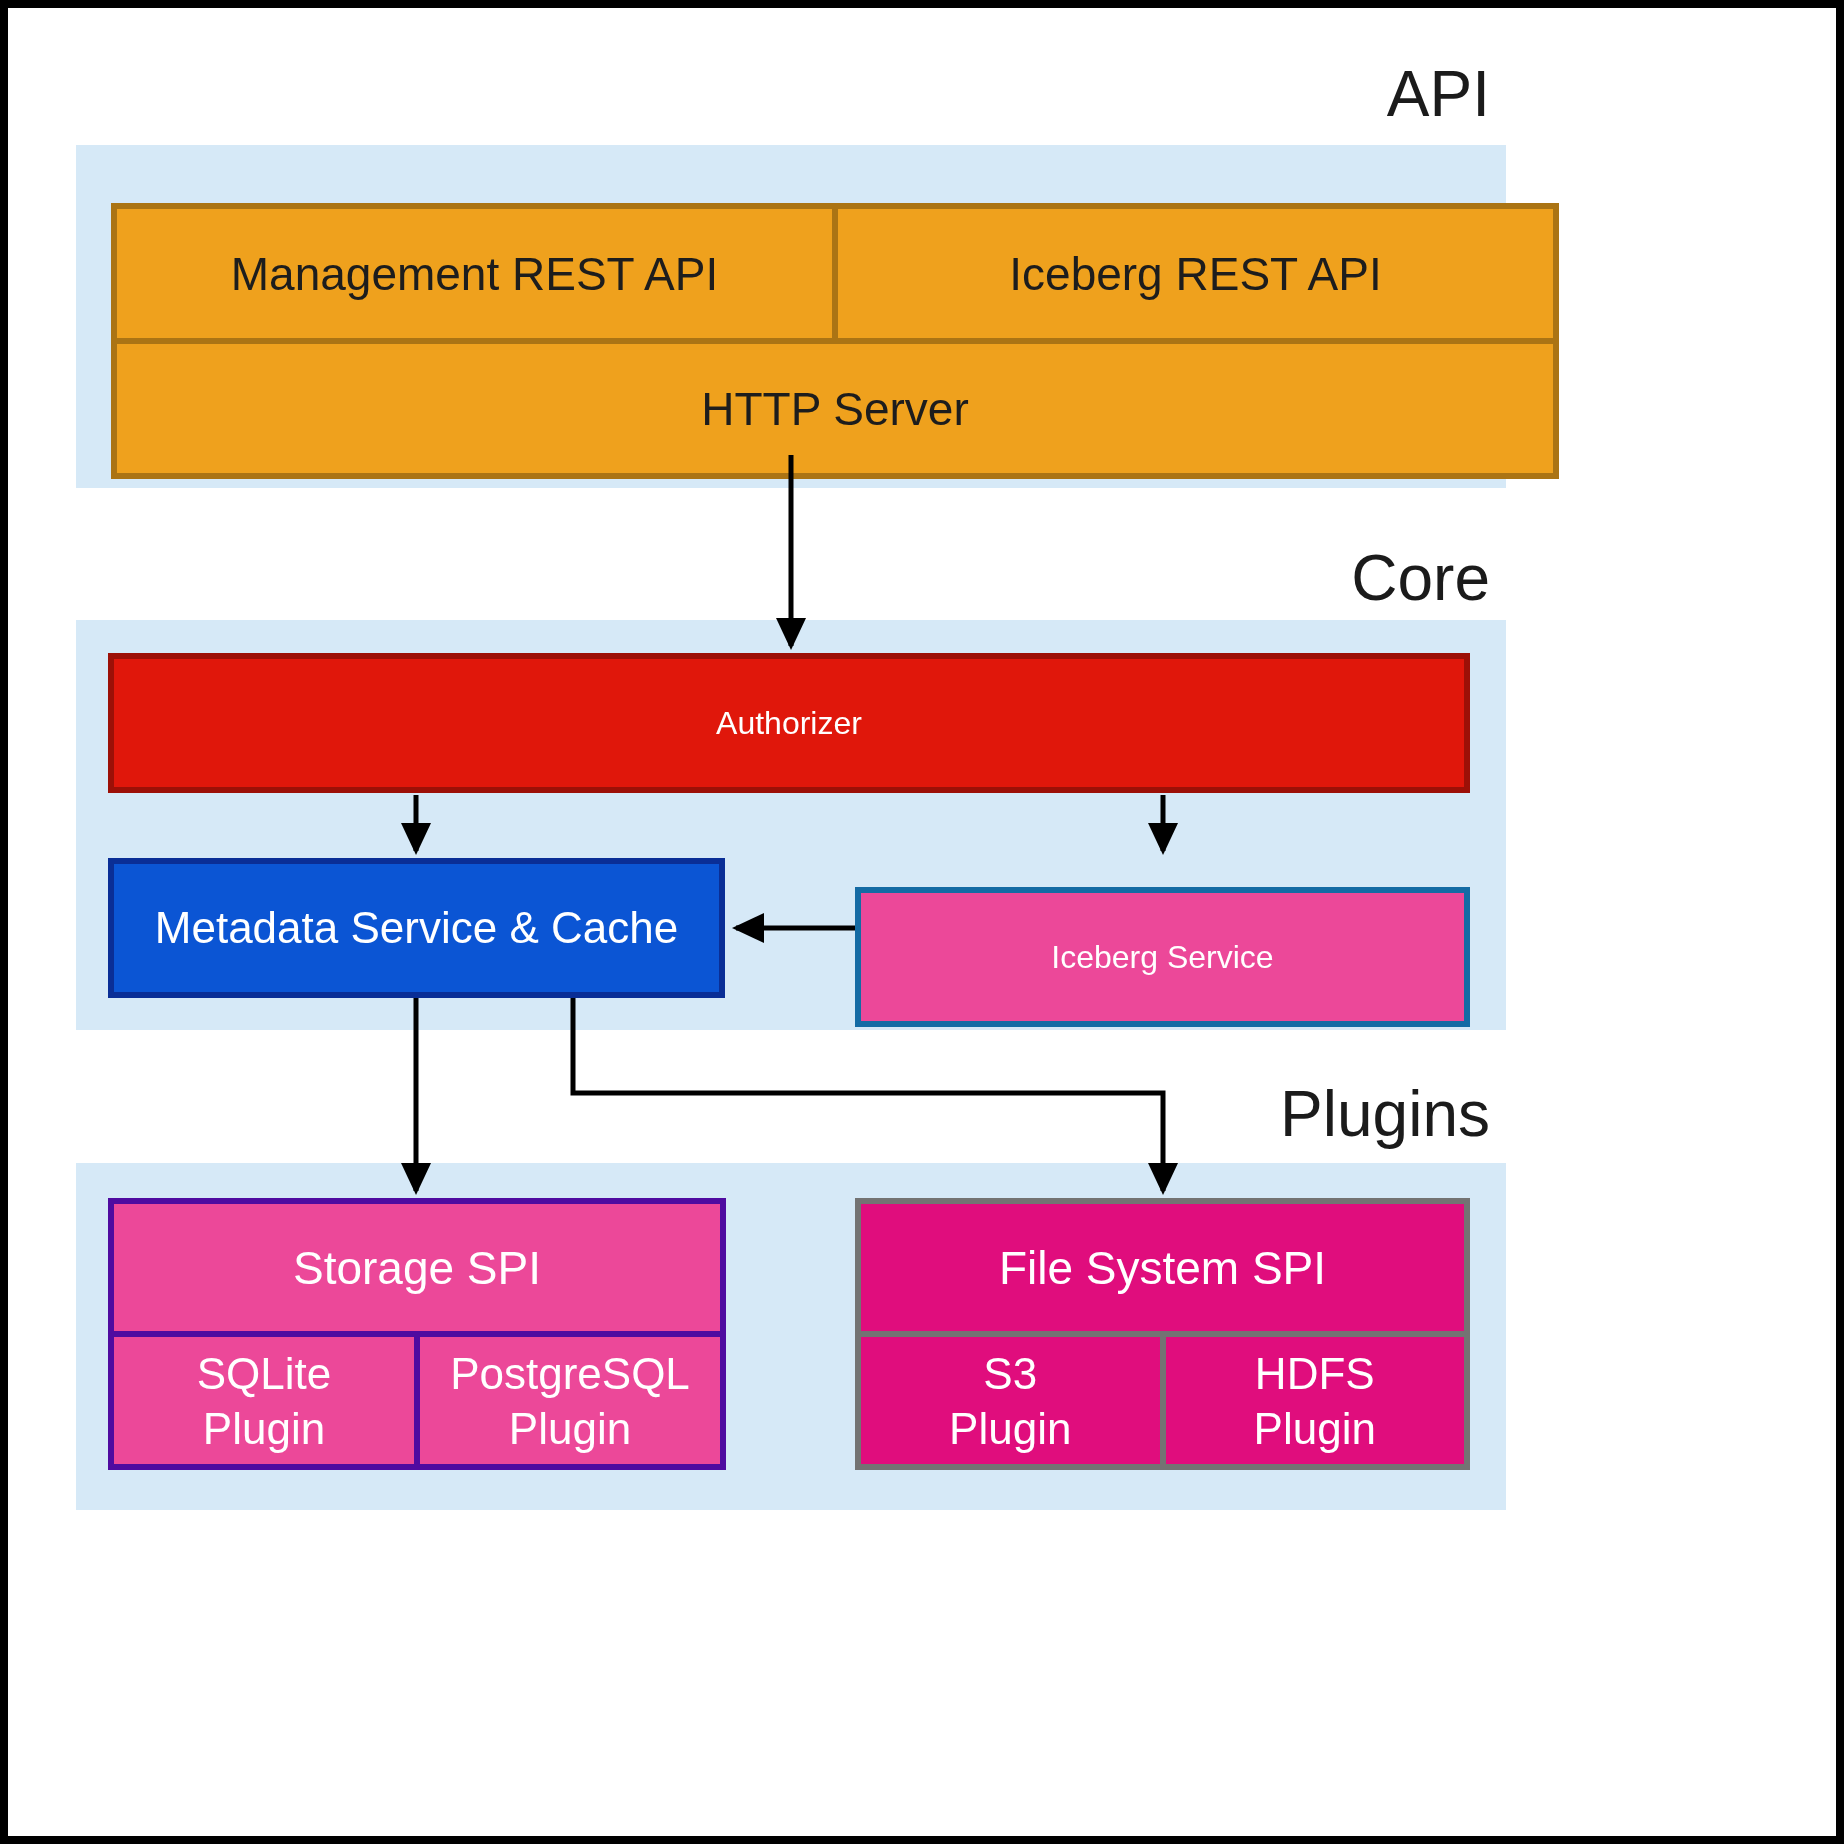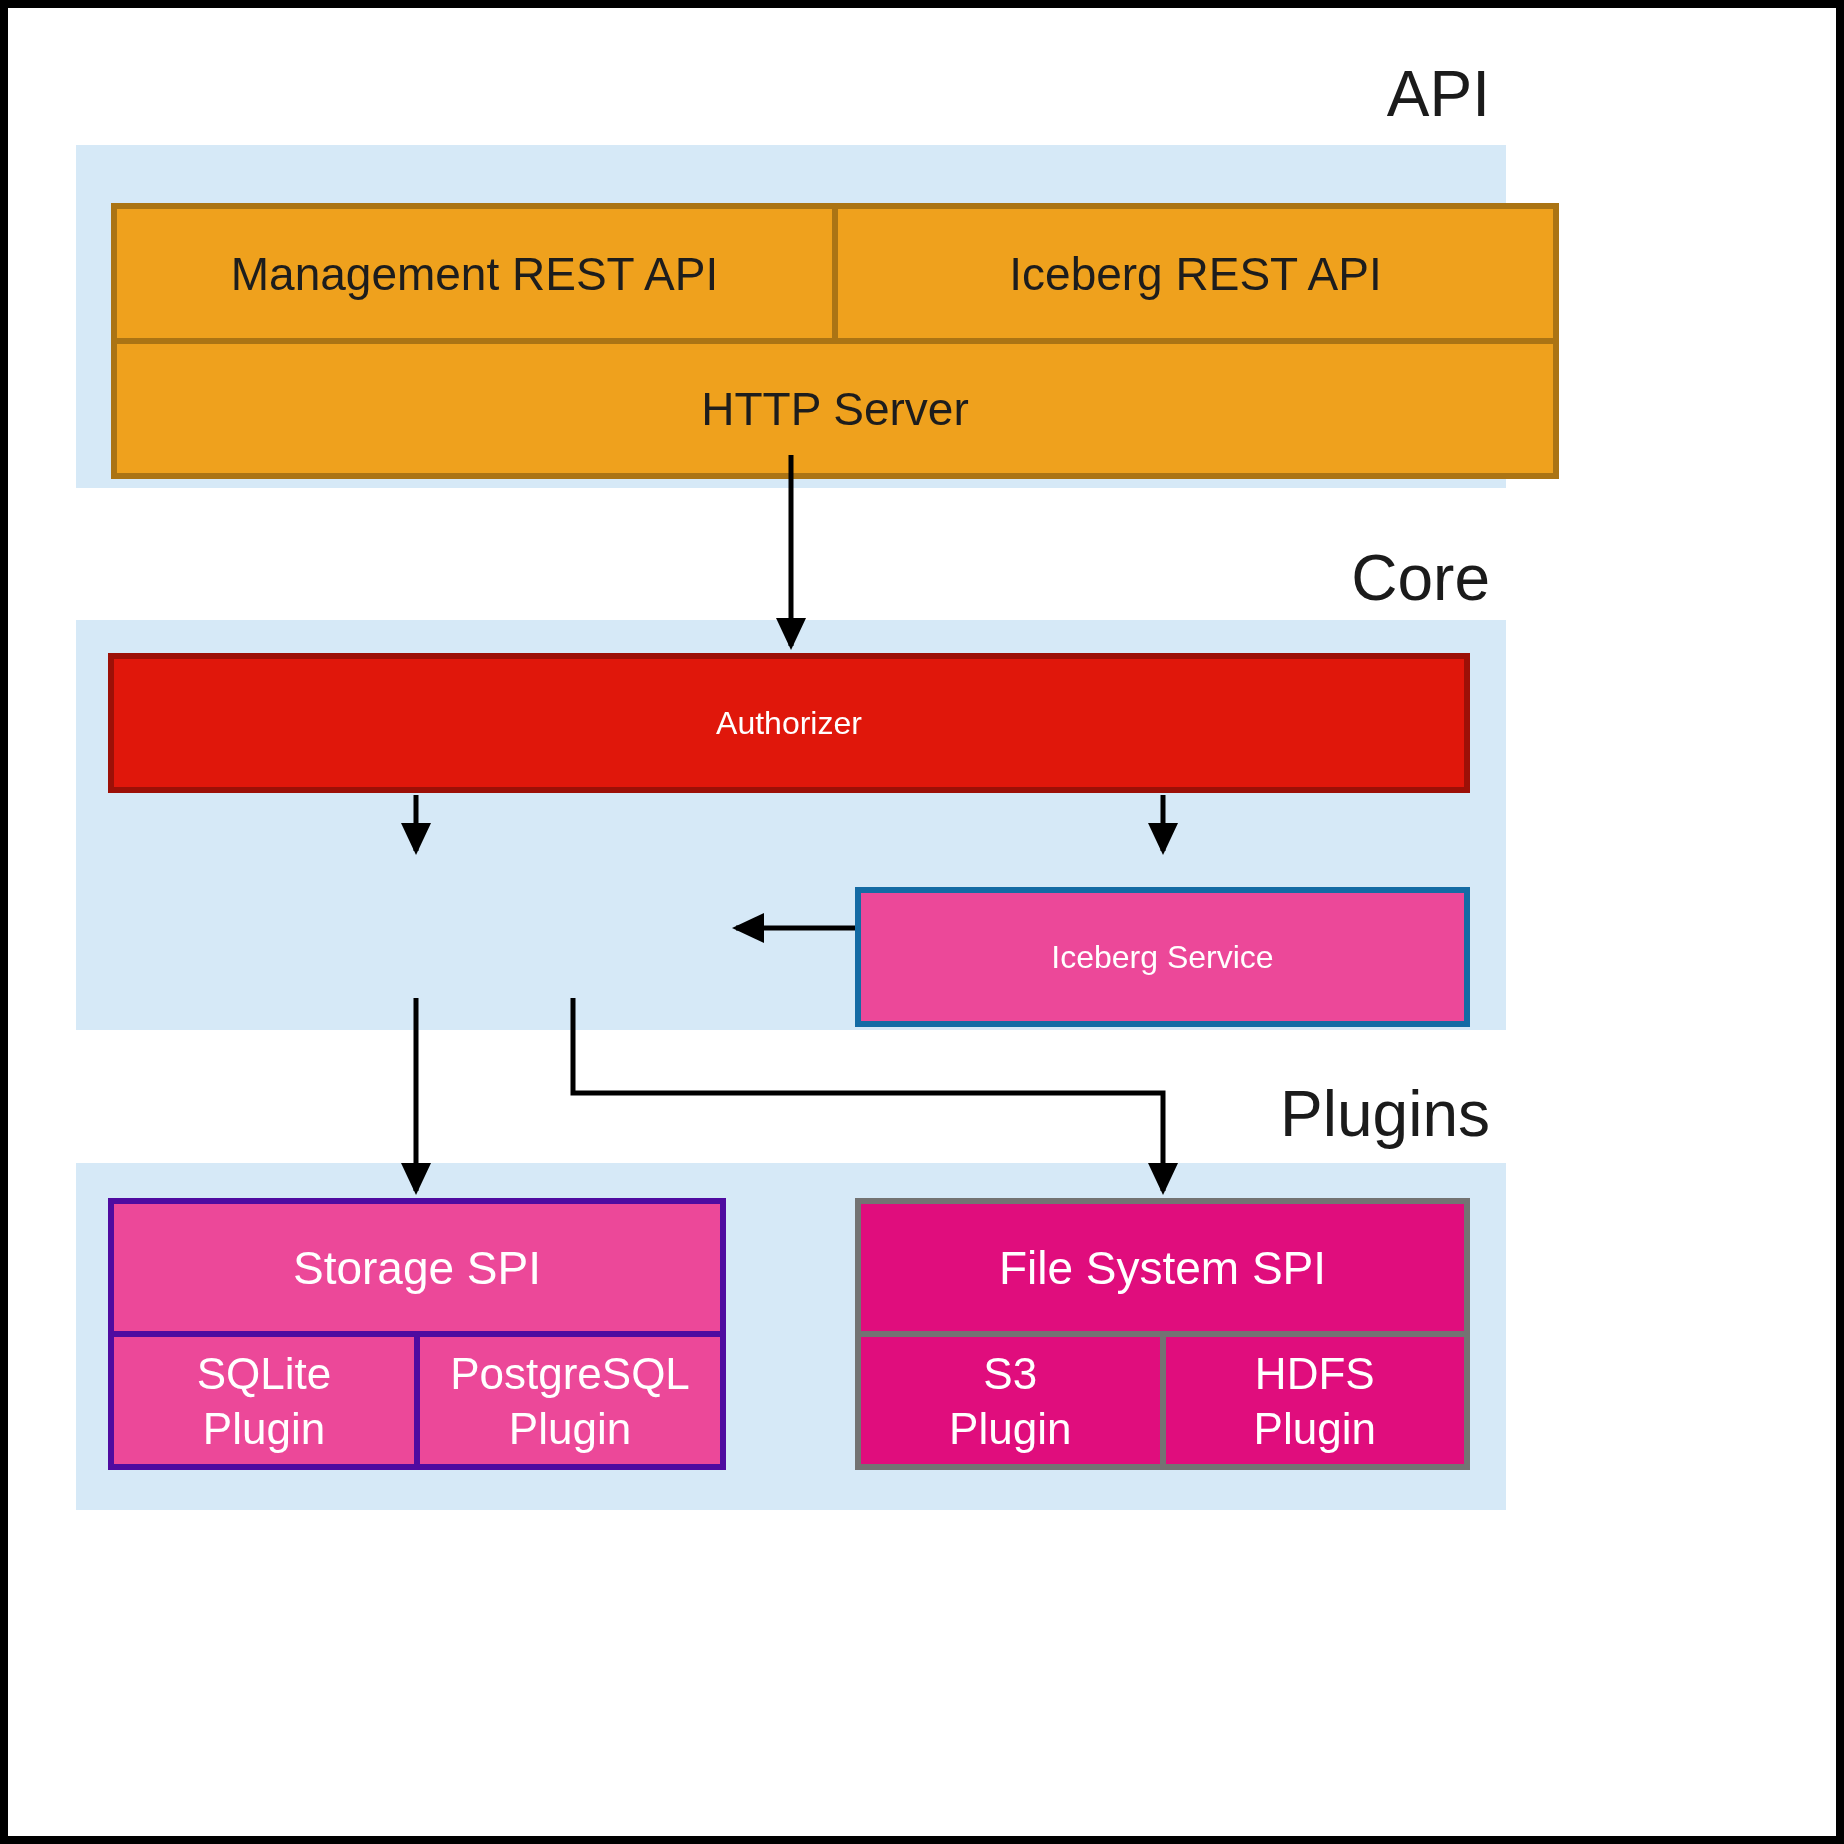--- a/index.html
+++ b/index.html
@@ -136,20 +136,23 @@
     </div>
     <div class="cell api-cell span2">
       <span>HTTP Server</span>
     </div>
   </div>
 
   <div class="box authorizer" style="left:100px; top:645px; width:1362px; height:140px;">
     <span>Authorizer</span>
   </div>
 
+  <div class="box metadata" style="left:100px; top:850px; width:617px; height:140px;">
+    <span>Metadata Service &amp; Cache</span>
+  </div>
 
   <div class="box iceberg" style="left:847px; top:850px; width:615px; height:140px;">
     <span>Iceberg Service</span>
   </div>
 
   <div class="group storage-group" style="left:100px; top:1190px; width:618px; height:272px;">
     <div class="cell storage-cell span2">
       <span>Storage SPI</span>
     </div>
     <div class="cell storage-cell">

